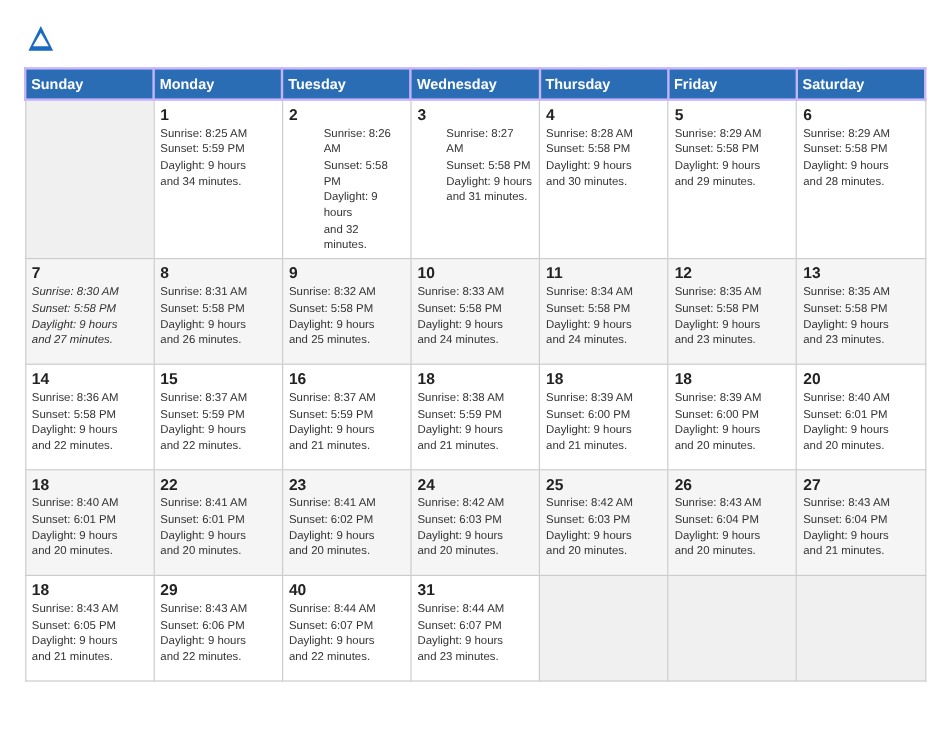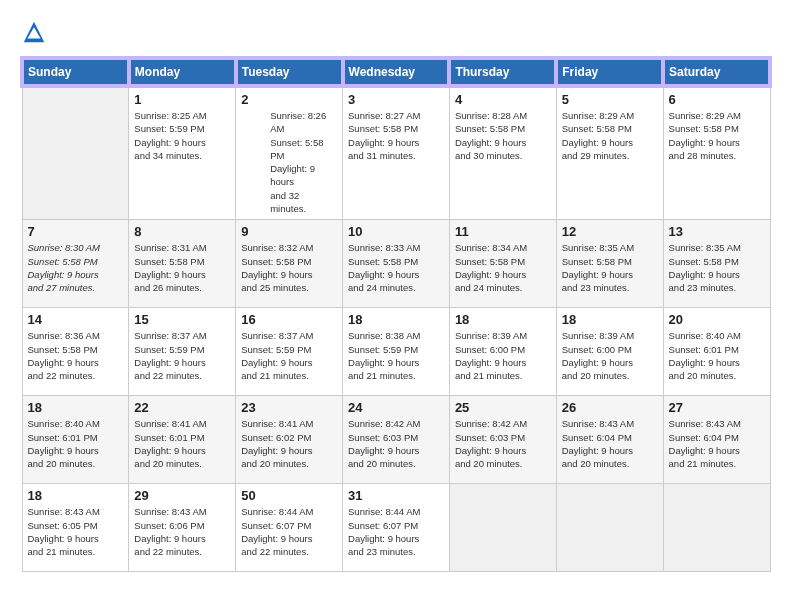--- a/index.html
+++ b/index.html
@@ -58,21 +58,21 @@
       width: 100%;
       border-collapse: collapse;
       table-layout: fixed;
     }
     thead tr th {
       background-color: #2a6db5;
       color: white;
       font-size: 12px;
       font-weight: bold;
       padding: 5px 4px;
-      border: 4px solid #c4b5fd;
+      border: 2px solid #c4b5fd;
       text-align: left;
     }
     tbody tr td {
       border: 1px solid #ccc;
       vertical-align: top;
       padding: 4px 5px;
       height: 88px;
     }
     .day-num {
       font-size: 13px;
@@ -138,21 +138,21 @@
           </td>
           <td>
             <span class="day-num">2</span>
             <div class="day-info" style="white-space: pre-line; margin-left: 29px;">Sunrise: 8:26 AM
 Sunset: 5:58 PM
 Daylight: 9 hours
 and 32 minutes.</div>
           </td>
           <td>
             <span class="day-num">3</span>
-            <div class="day-info" style="white-space: pre-line;">Sunrise: 8:27 AM
+            <div class="day-info" style="white-space: pre-line; margin-left: 24px;">Sunrise: 8:27 AM
 Sunset: 5:58 PM
 Daylight: 9 hours
 and 31 minutes.</div>
           </td>
           <td>
             <span class="day-num">4</span>
             <div class="day-info" style="white-space: pre-line;">Sunrise: 8:28 AM
 Sunset: 5:58 PM
 Daylight: 9 hours
 and 30 minutes.</div>
@@ -334,21 +334,21 @@
 and 21 minutes.</div>
           </td>
           <td>
             <span class="day-num">29</span>
             <div class="day-info" style="white-space: pre-line;">Sunrise: 8:43 AM
 Sunset: 6:06 PM
 Daylight: 9 hours
 and 22 minutes.</div>
           </td>
           <td>
-            <span class="day-num">50</span>
+            <span class="day-num">40</span>
             <div class="day-info" style="white-space: pre-line;">Sunrise: 8:44 AM
 Sunset: 6:07 PM
 Daylight: 9 hours
 and 22 minutes.</div>
           </td>
           <td>
             <span class="day-num">31</span>
             <div class="day-info" style="white-space: pre-line;">Sunrise: 8:44 AM
 Sunset: 6:07 PM
 Daylight: 9 hours

